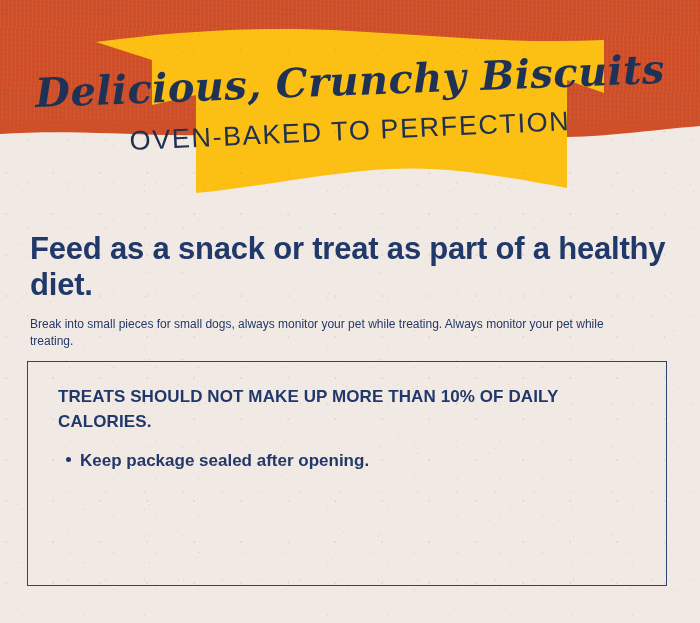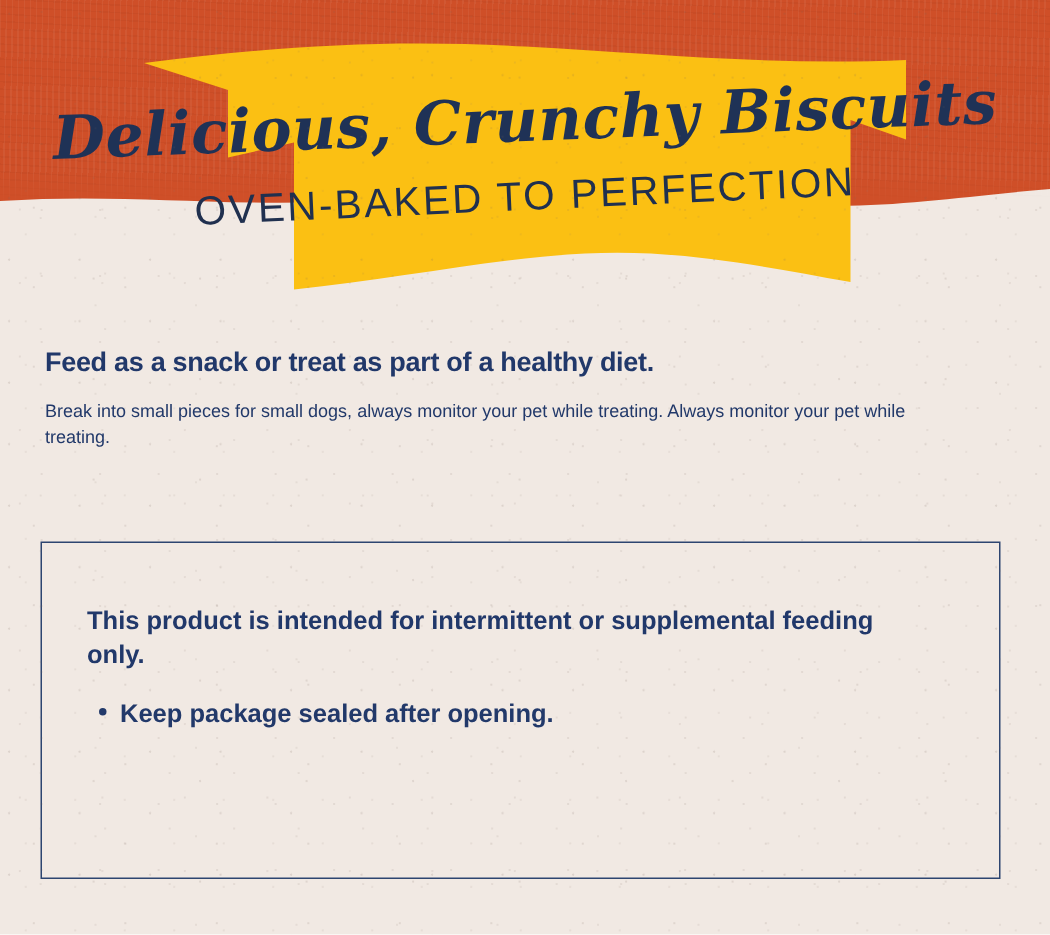--- a/index.html
+++ b/index.html
@@ -101,21 +101,21 @@
 
   
   .copy-block {
     position: absolute;
     left: 30px;
     top: 231px;
     width: 640px;
   }
   .lead-heading {
     margin: 0;
-    font-size: 18px;
+    font-size: 31px;
     font-weight: 700;
     letter-spacing: -.2px;
     color: #21386a;
     line-height: 1.15;
   }
   .lead-body {
     margin: 14px 0 0 0;
     font-size: 12px;
     font-weight: 400;
     color: #22396a;
@@ -207,21 +207,21 @@
     </div>
   </div>
 
   <div class="copy-block">
     <h1 class="lead-heading">Feed as a snack or treat as part of a healthy diet.</h1>
     <p class="lead-body">Break into small pieces for small dogs, always monitor your pet while treating. Always monitor your pet while treating.</p>
   </div>
 
   <div class="notice-box">
     <div class="notice-inner">
-      <p class="notice-sub">This product is intended for intermittent or supplemental feeding only.</p>
+      <p class="notice-caps">Treats should not make up more than 10% of daily calories.</p>
       <ul class="notice-list">
         <li>
           <span class="bullet-dot"></span>
           <span>Keep package sealed after opening.</span>
         </li>
       </ul>
     </div>
   </div>
 
   <div class="paper-texture"></div>

